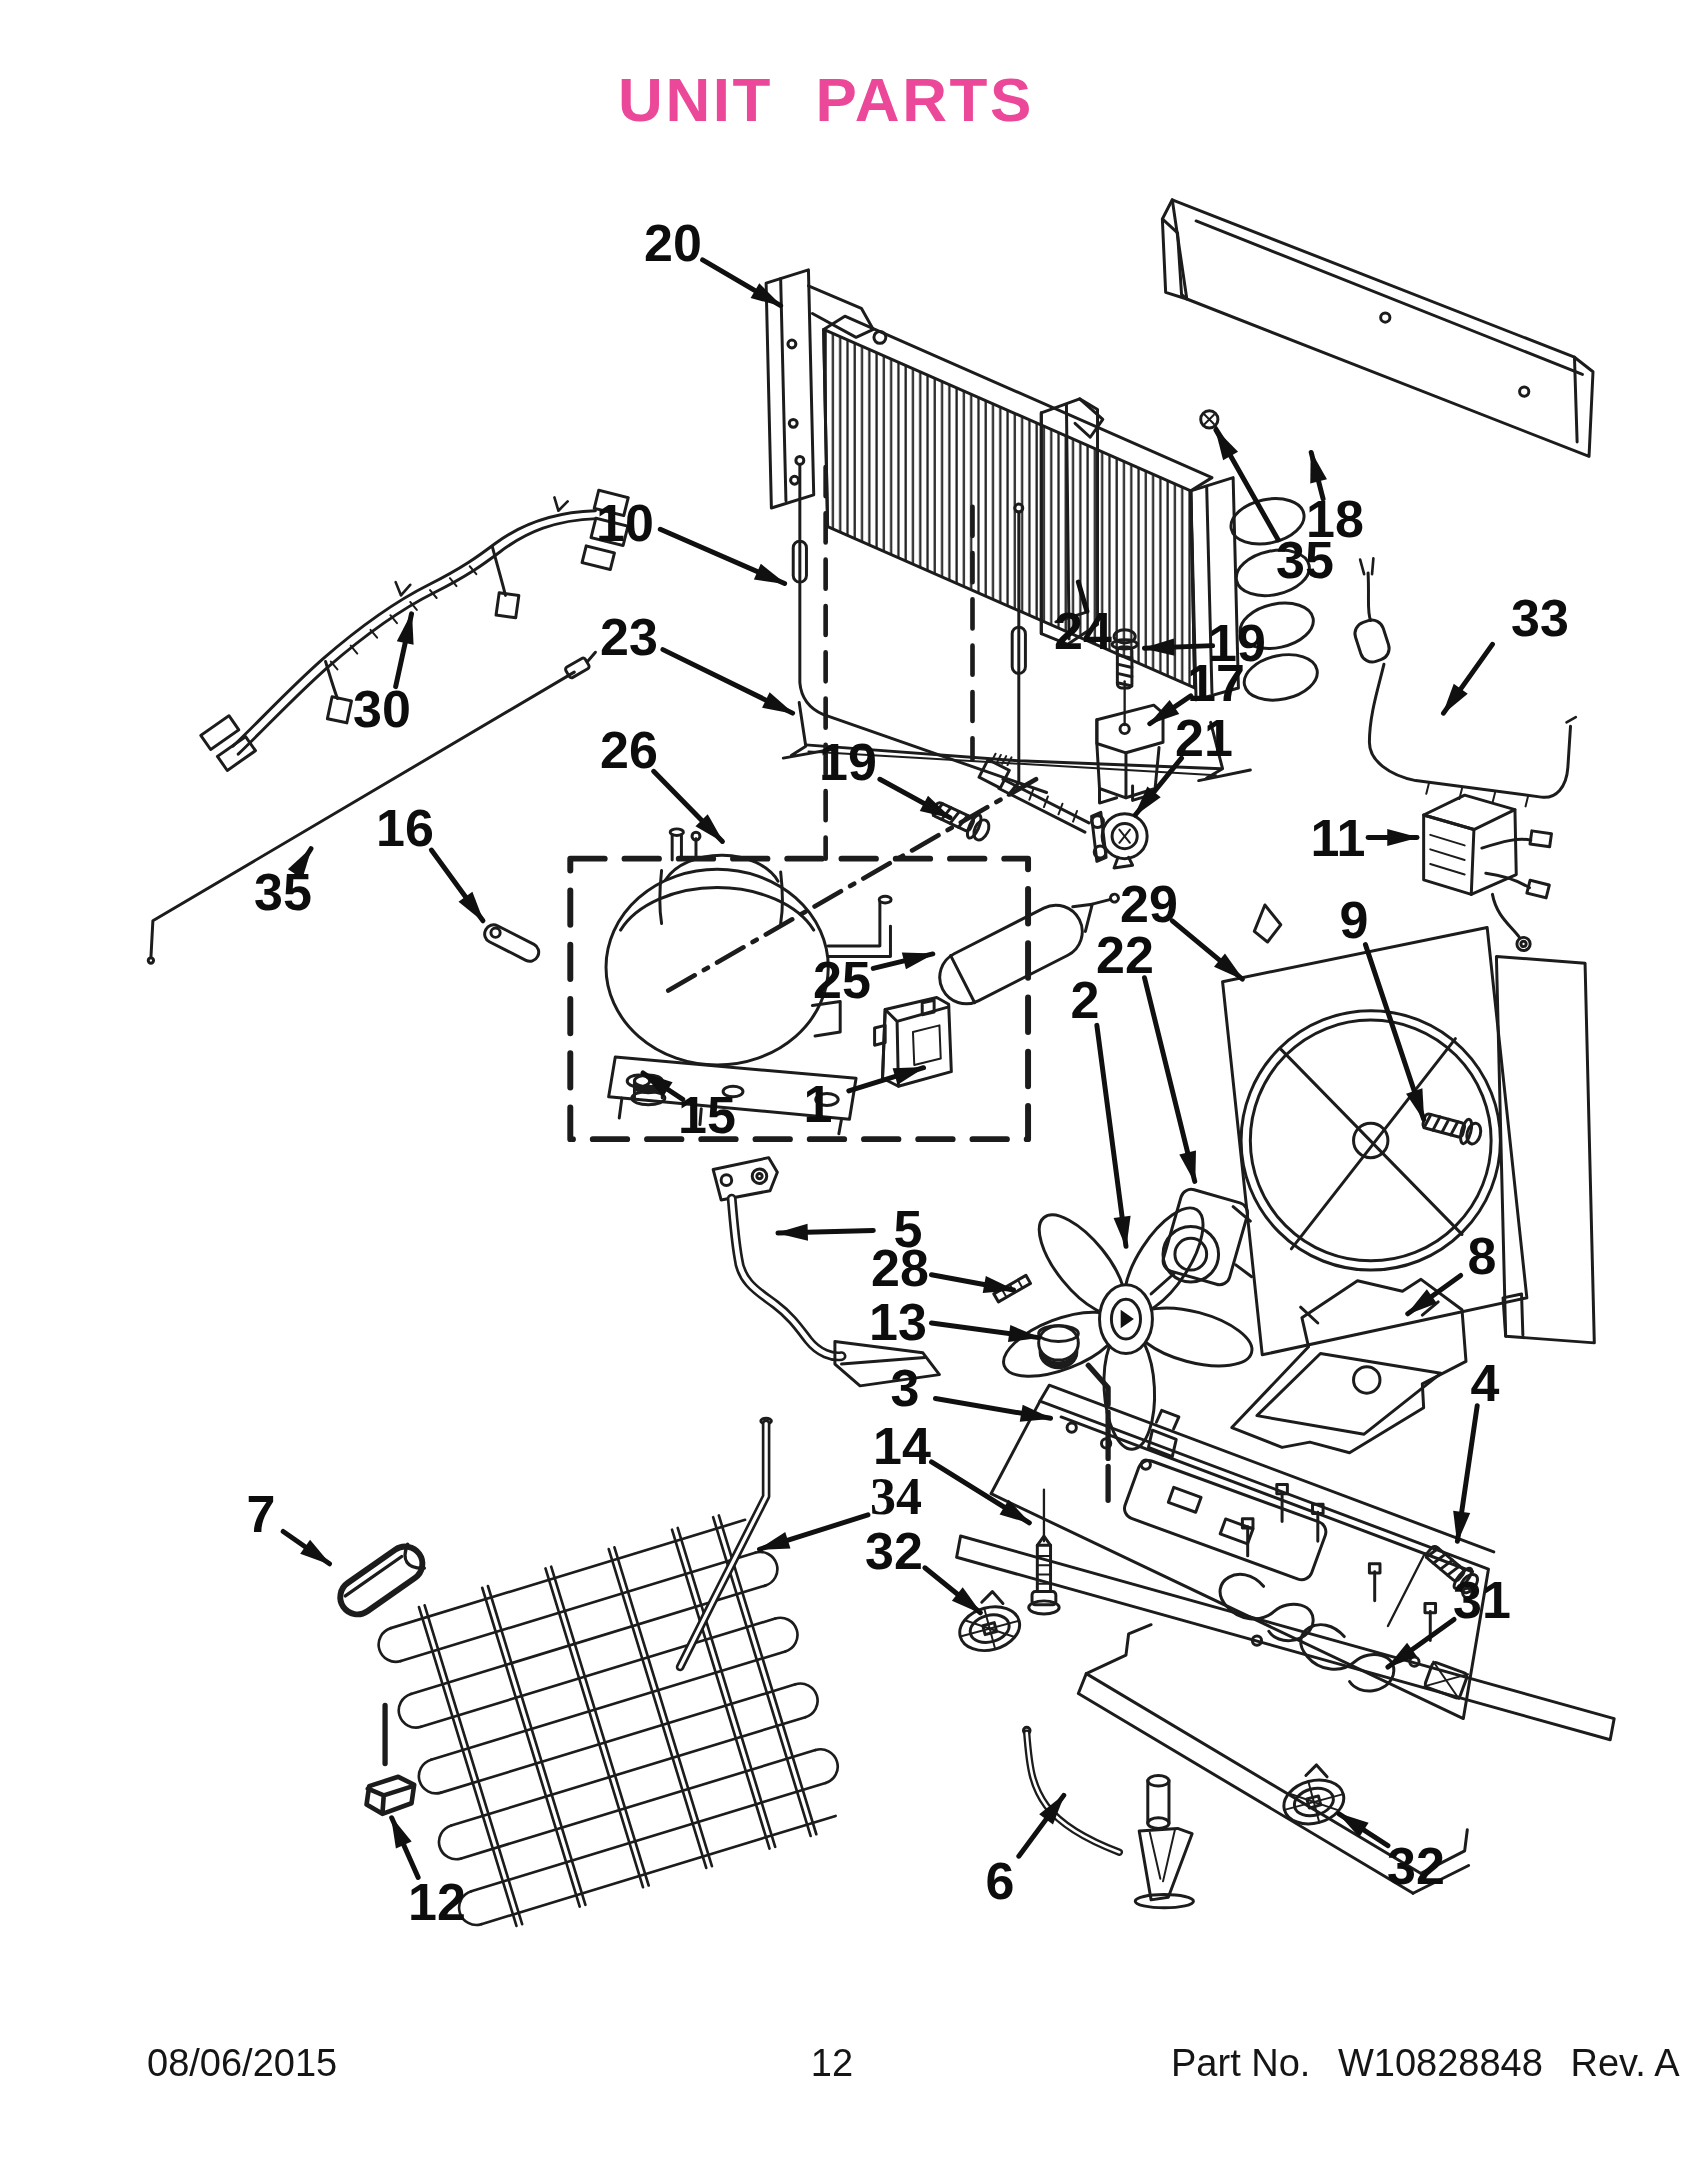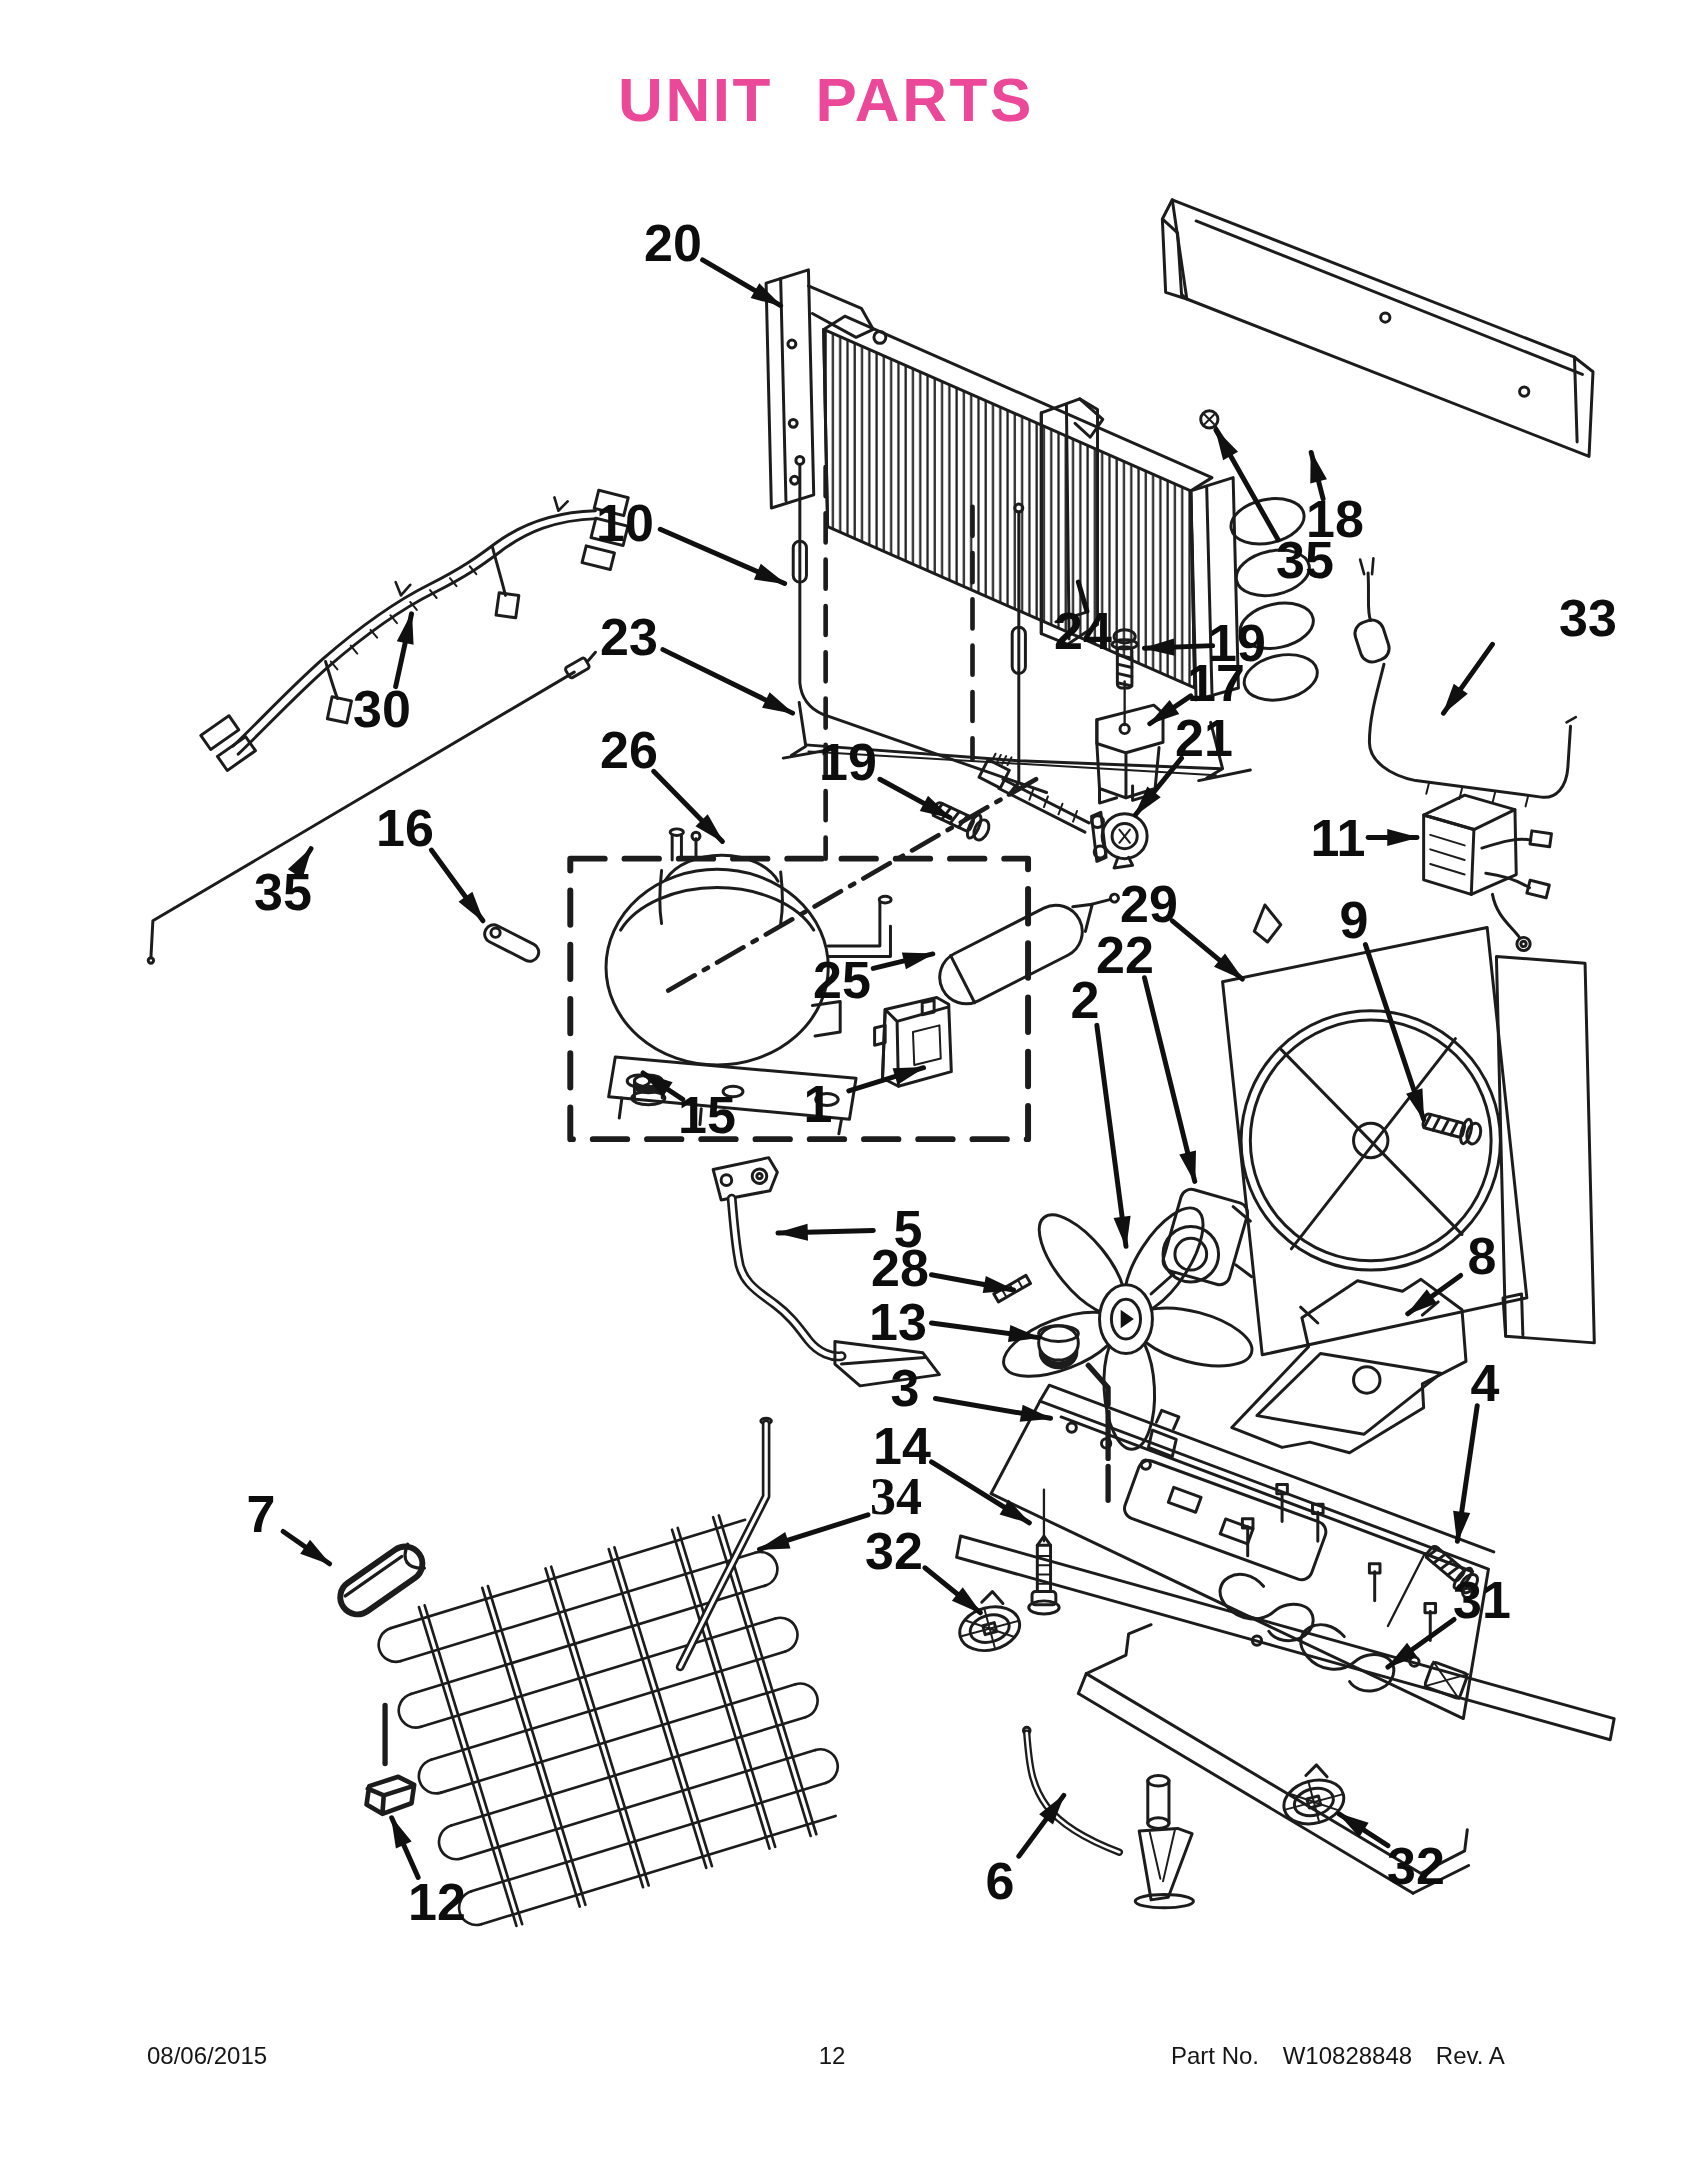--- a/index.html
+++ b/index.html
@@ -3,21 +3,21 @@
 <meta charset="utf-8">
 <style>
   html,body{margin:0;padding:0;background:#e8e8e8;}
   .page{position:relative;width:1687px;height:2183px;background:#ffffff;overflow:hidden;
         font-family:"Liberation Sans",sans-serif;color:#111;}
   .title{position:absolute;top:64px;left:826px;transform:translateX(-50%);
          font-size:62px;font-weight:700;letter-spacing:2.6px;word-spacing:22.5px;color:#ec4899;white-space:nowrap;}
   .art{position:absolute;left:0;top:0;width:1687px;height:2183px;}
   .callout{position:absolute;transform:translate(-50%,-50%);font-size:52px;font-weight:700;
            color:#0d0d0d;line-height:1;white-space:nowrap;}
-  .footer{position:absolute;top:2042px;left:0;width:1400px;height:40px;font-size:24px;color:#151515;}
+  .footer{position:absolute;top:2042px;left:0;width:1400px;height:40px;font-size:38px;color:#151515;}
   .footer .date{position:absolute;left:147px;top:0;}
   .footer .pageno{position:absolute;left:832px;top:0;transform:translateX(-50%);}
   .footer .partline{position:absolute;left:1171px;top:0;white-space:nowrap;}
   .footer .partline span{margin-right:17px;}
 </style>
 </head>
 <body>
 
 <div class="page">
 
@@ -447,21 +447,21 @@
       <div class="callout" style="left: 848px; top: 762px;">19</div>
       <div class="callout" style="left: 842px; top: 980px;">25</div>
       <div class="callout" style="left: 818px; top: 1104px;">1</div>
       <div class="callout" style="left: 707px; top: 1115px;">15</div>
       <div class="callout" style="left: 1083px; top: 631px;">24</div>
       <div class="callout" style="left: 1237px; top: 643px;">19</div>
       <div class="callout" style="left: 1216px; top: 683px;">17</div>
       <div class="callout" style="left: 1204px; top: 738px;">21</div>
       <div class="callout" style="left: 1335px; top: 519px;">18</div>
       <div class="callout" style="left: 1305px; top: 560px;">35</div>
-      <div class="callout" style="left: 1588px; top: 618px; text-align: center;">33</div>
+      <div class="callout" style="left: 1540px; top: 618px; text-align: center;">33</div>
       <div class="callout" style="left: 1338px; top: 838px;">11</div>
       <div class="callout" style="left: 1354px; top: 920px;">9</div>
       <div class="callout" style="left: 1149px; top: 904px;">29</div>
       <div class="callout" style="left: 1125px; top: 955px;">22</div>
       <div class="callout" style="left: 1085px; top: 1000px;">2</div>
       <div class="callout" style="left: 1482px; top: 1256px;">8</div>
       <div class="callout" style="left: 908px; top: 1229px;">5</div>
       <div class="callout" style="left: 900px; top: 1268px; text-align: right;">28</div>
       <div class="callout" style="left: 898px; top: 1322px;">13</div>
       <div class="callout" style="left: 905px; top: 1388px;">3</div>

